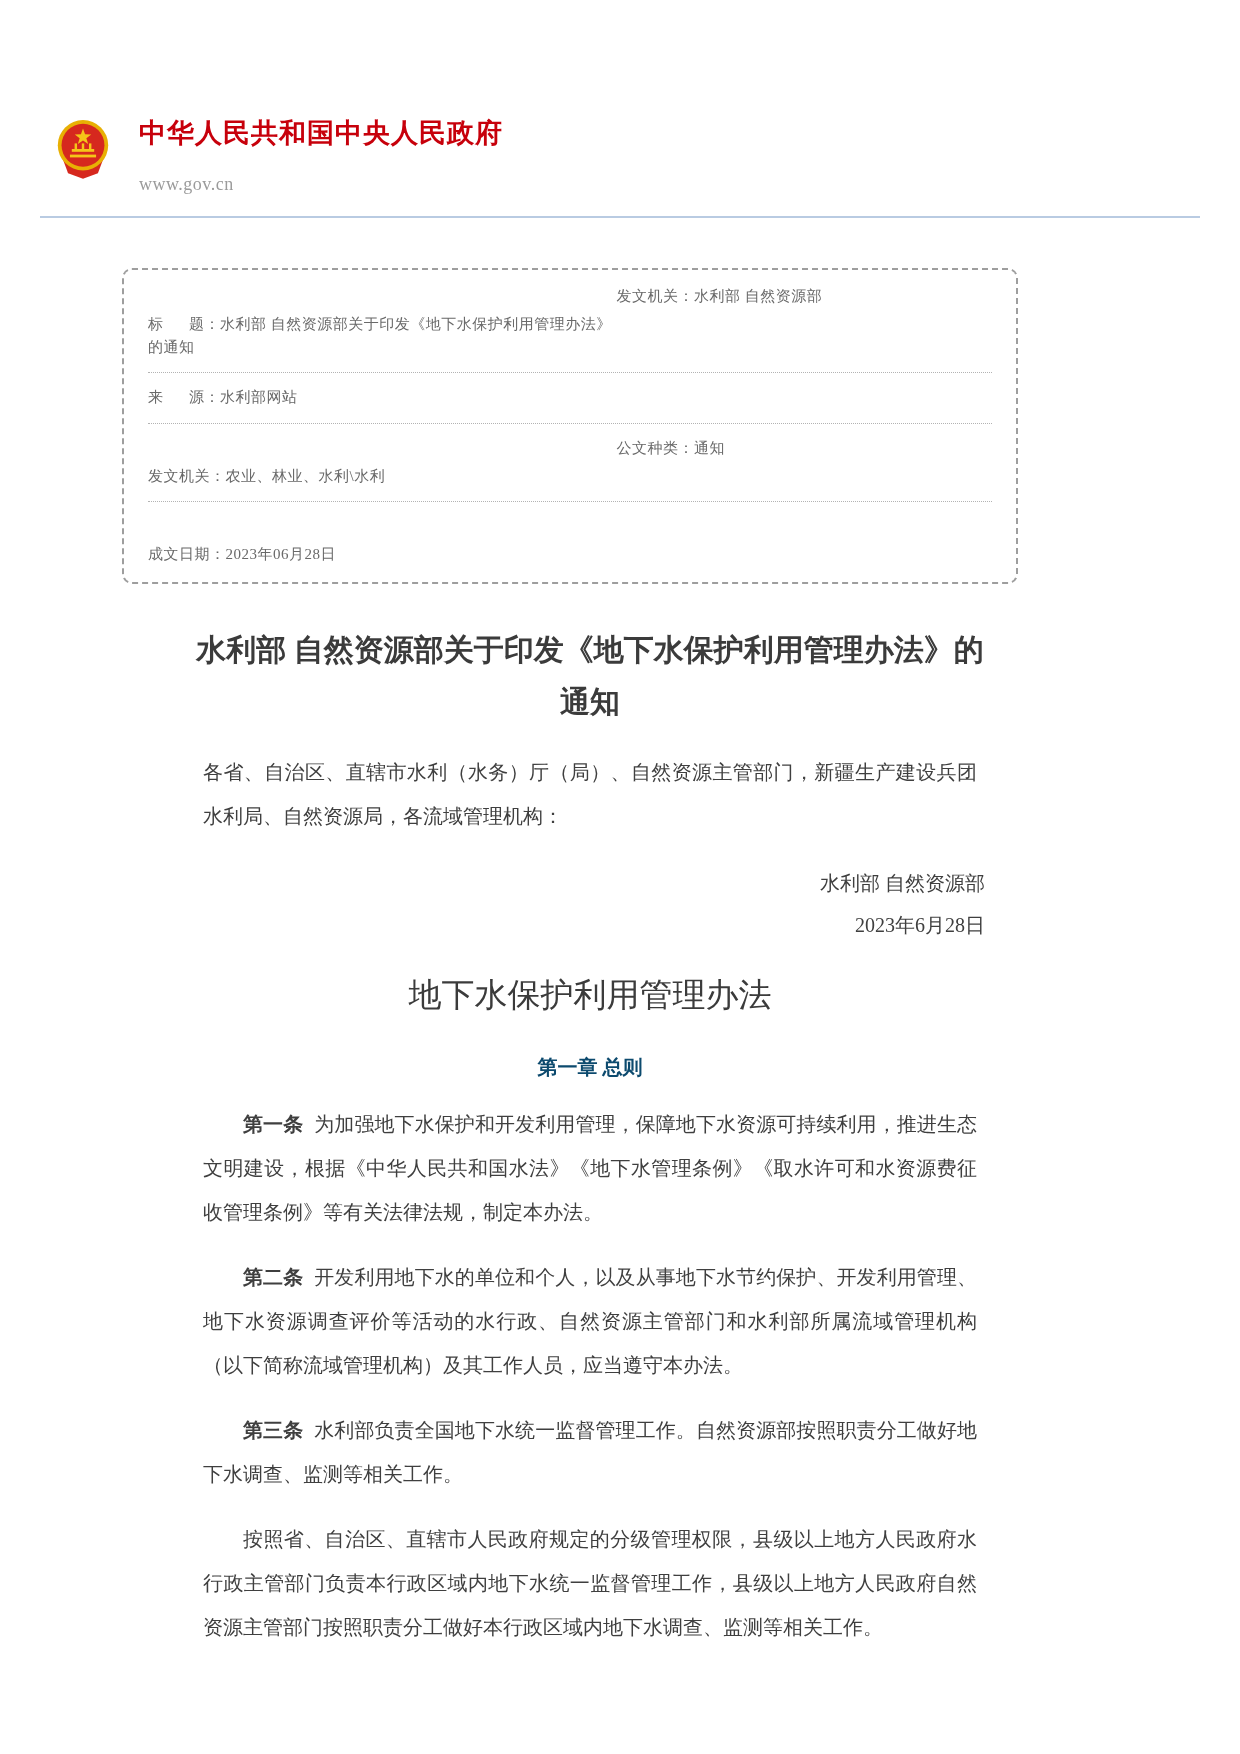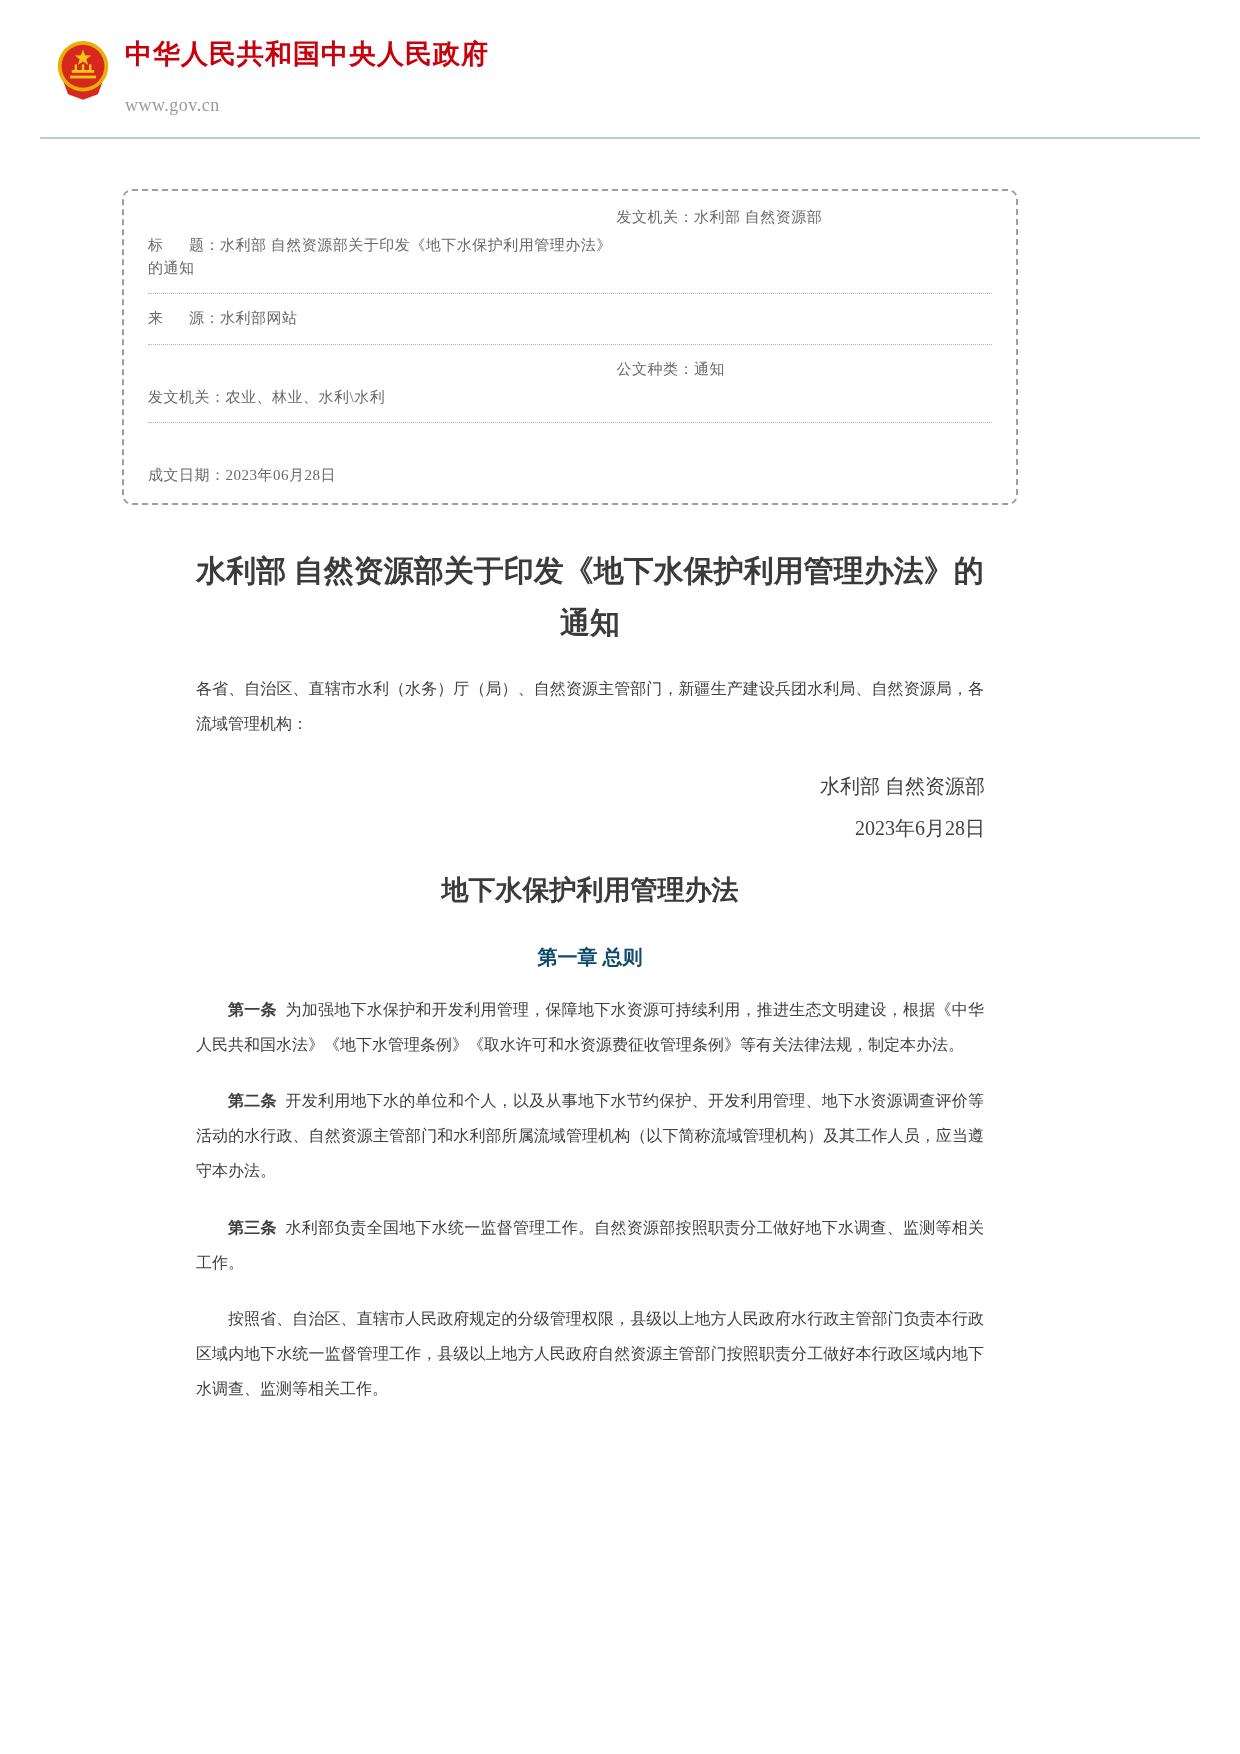--- a/index.html
+++ b/index.html
@@ -8,21 +8,22 @@
     min-height:1754px;
     background:#ffffff;
     font-family:"Liberation Serif","DejaVu Serif",serif;
     color:#3f3f3f;
     position:relative;
   }
   
   .site-header{
     display:flex;
     align-items:flex-start;
-    padding:38px 0 0 55px;
+    padding:117px 0 0 55px;
+    gap:14px;
   }
   .emblem{width:56px;height:64px;flex:0 0 auto;}
   .site-text{margin-left:14px;}
   .site-title{
     font-family:"Liberation Sans","DejaVu Sans",sans-serif;
     font-size:27px;
     font-weight:700;
     color:#c7000b;
     letter-spacing:1px;
     line-height:1.2;
@@ -68,38 +69,38 @@
   }
   .doc-title{
     margin-top:40px;
     text-align:center;
     font-size:30px;
     font-weight:700;
     line-height:1.75;
     color:#3b3b3b;
   }
   .para{
-    font-size:16px;
+    font-size:20px;
     line-height:2.2;
-    margin:21px 1px;
+    margin:21px 8px;
     text-align:justify;
   }
   .indent{text-indent:2em;}
   .art-label{font-weight:700;}
   .art-label:not(:empty){margin-right:.55em;}
   .signature{
     text-align:right;
     font-size:20px;
     line-height:2.1;
     margin-top:24px;
   }
   .reg-title{
     text-align:center;
-    font-size:27px;
-    font-weight:700;
+    font-size:33px;
+    font-weight:400;
     color:#3b3b3b;
   }
   .chapter{
     text-align:center;
     font-size:20px;
     font-weight:700;
     margin-top:36px;
     color:#0c4a6e;
   }
 </style>

